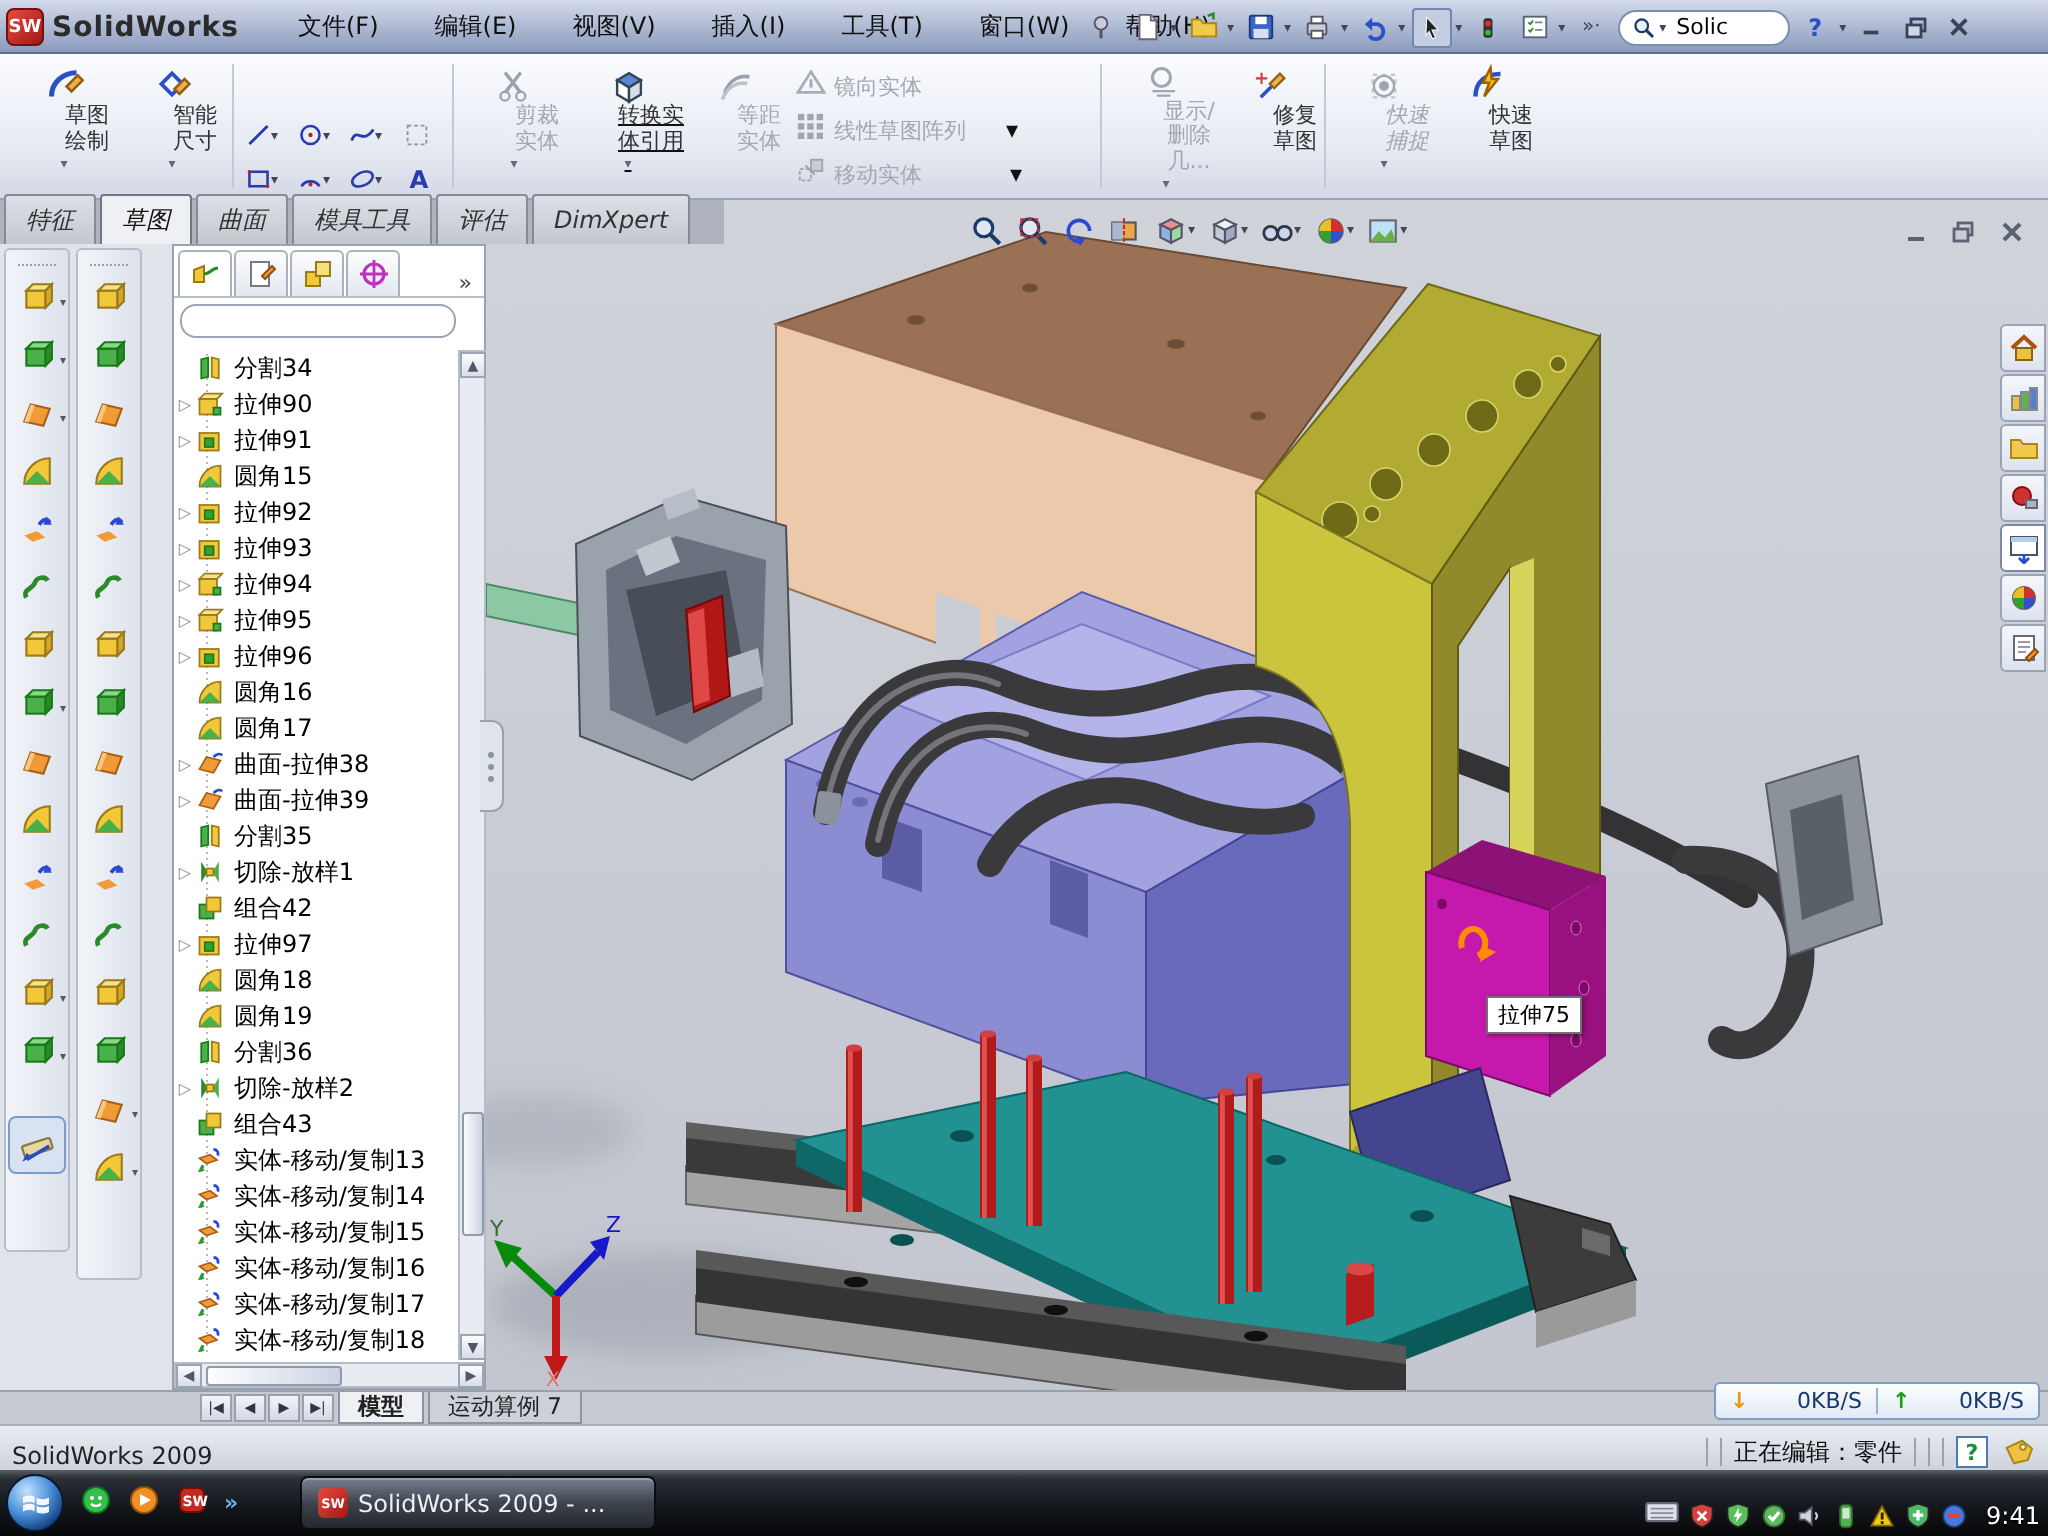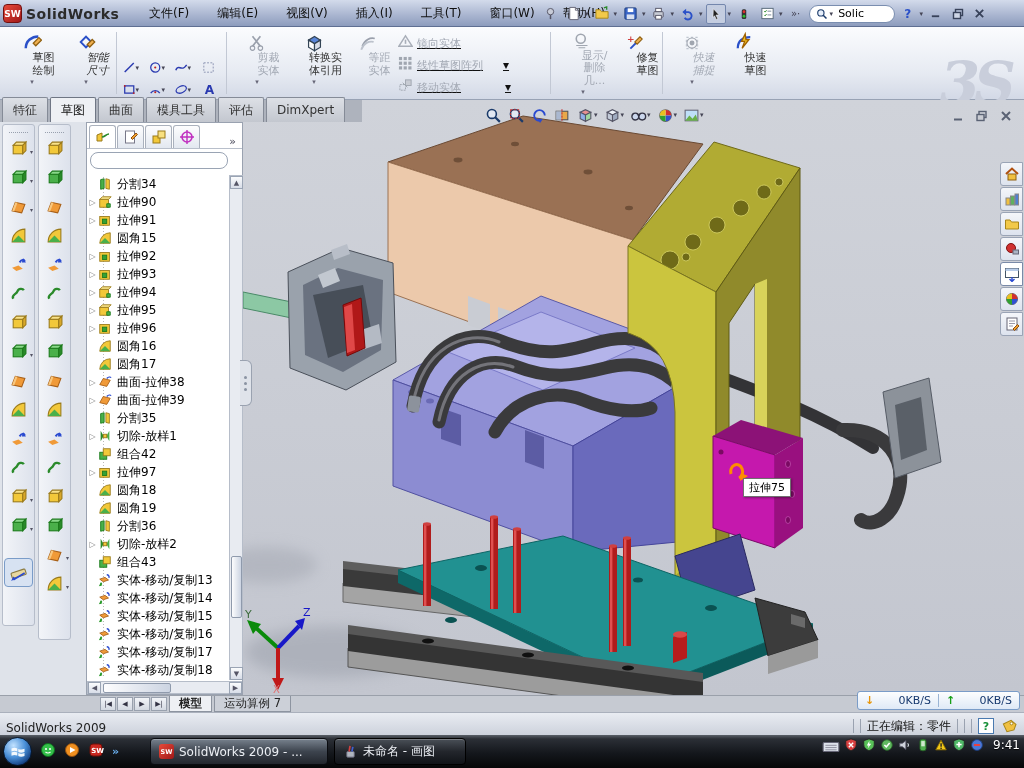--- a/index.html
+++ b/index.html
@@ -30,29 +30,29 @@
   
   #ribbon{left:0;top:27px;width:1024px;height:73px;
     background:linear-gradient(#fbfcfe,#e6eaf2 65%,#d3d9e6);border-bottom:1px solid #98a2b4;}
   .rsep{position:absolute;top:5px;width:1px;height:62px;background:#c2c8d4;}
   .rbtn{position:absolute;top:3px;width:52px;height:66px;display:flex;flex-direction:column;align-items:center;}
   .rbtn .ric{height:22px;display:flex;align-items:flex-end;justify-content:center;}
   .rbtn .rlb{font-size:11px;line-height:12.5px;text-align:center;color:#333;white-space:pre-line;margin-left:23px;}
   .rbtn.dis .rlb{color:#a3a9b4;}
   .rbtn .rdd{font-size:7px;color:#667;margin-top:1px;}
   .gridcell{position:absolute;width:17px;height:17px;display:flex;align-items:center;justify-content:center;}
-  .trio-row{position:absolute;display:flex;align-items:center;gap:4px;height:20px;text-decoration:underline;}
+  .trio-row{position:absolute;display:flex;align-items:center;gap:4px;height:20px;}
   .trio-row .rlb{font-size:11px;color:#a3a9b4;}
   #watermark{right:14px;top:22px;font-family:"DejaVu Serif","Liberation Serif",serif;
     font-style:italic;font-weight:bold;font-size:58px;color:#c9cedb;letter-spacing:-6px;}
 
   
   #tabsbar{left:0;top:100px;width:362px;height:22px;background:#aeb3bd;z-index:5;display:flex;align-items:flex-end;padding-left:2px;}
   .ctab{height:20px;margin-right:2px;padding:12px 10px;display:flex;align-items:center;font-size:12px;color:#333;
-    background:linear-gradient(#dde0e6,#c3c7cf);border:1px solid #858b97;border-bottom:none;border-radius:2px 2px 0 0;}
+    background:linear-gradient(#dde0e6,#c3c7cf);border:1px solid #858b97;border-bottom:none;border-radius:2px 2px 0 0;font-style:italic;}
   .ctab.active{background:#eef0f4;height:22px;color:#111;border-color:#6f7684;}
 
   
   #leftpanel{left:0;top:122px;width:243px;height:573px;background:#dfe3ea;}
   .vstrip{position:absolute;width:33px;background:linear-gradient(90deg,#f2f4f8,#dde2ec);
     border:1px solid #b6bdca;border-radius:3px;}
   .grip{height:6px;border-bottom:1px dotted #98a0ae;margin:2px 6px 1px 6px;}
   .tbtn{width:29px;height:29px;margin:0 auto;display:flex;align-items:center;justify-content:center;position:relative;}
   .tbtn .tdd{position:absolute;right:0px;bottom:8px;font-size:6px;color:#556;}
   .tbtn.pressed{background:#d7e2f2;border:1px solid #7a9cc8;border-radius:4px;}
@@ -85,21 +85,21 @@
   
   #viewport{left:243px;top:100px;width:781px;height:595px;background:linear-gradient(#d0d3da,#c3c6cf);overflow:hidden;}
   #hud{position:absolute;left:242px;top:3px;height:24px;display:flex;align-items:center;gap:6px;z-index:4;}
   .hudi{display:flex;align-items:center;gap:1px;}
   #docbtns{position:absolute;left:706px;top:8px;display:flex;gap:7px;z-index:4;}
   #docbtns span{width:17px;height:15px;display:flex;align-items:center;justify-content:center;}
   #taskpane{position:absolute;left:757px;top:62px;width:24px;z-index:4;display:flex;flex-direction:column;gap:1px;}
   .tpbtn{width:23px;height:24px;background:linear-gradient(#f4f6fa,#dde3ee);border:1px solid #9aa4b6;
     border-radius:3px 0 0 3px;display:flex;align-items:center;justify-content:center;}
   .tpbtn.active{background:#fff;border-color:#7a8aa8;}
-  #tooltip75{position:absolute;left:500px;top:378px;background:#fff;border:1px solid #707070;
+  #tooltip75{position:absolute;left:500px;top:398px;background:#fff;border:1px solid #707070;
     padding:1px 5px;font-size:11px;color:#000;box-shadow:1px 1px 2px rgba(0,0,0,.35);z-index:4;}
 
   
   #modeltabs{left:0;top:695px;width:1024px;height:17px;background:#c6cad2;border-top:1px solid #9aa0aa;display:flex;align-items:center;}
   #navbtns{display:flex;gap:1px;margin-left:100px;}
   #navbtns span{width:16px;height:14px;font-size:7px;display:flex;align-items:center;justify-content:center;
     background:linear-gradient(#f2f4f8,#d4d9e2);border:1px solid #99a1ae;color:#334;}
   .mtab{height:16px;padding:0 9px;display:flex;align-items:center;font-size:11.5px;color:#222;
     background:#ccd0d8;border:1px solid #8d94a0;border-top:none;margin-left:2px;}
   .mtab.active{background:#eef0f4;font-weight:bold;}
@@ -128,21 +128,21 @@
     background:radial-gradient(circle at 35% 28%,#c2e2ff,#4a90d8 45%,#143f80 78%,#0a2450);
     border:1px solid #06182e;display:flex;align-items:center;justify-content:center;}
   #quicklaunch{left:40px;top:739px;display:flex;align-items:center;gap:8px;height:25px;}
   #ql-more{color:#6ab0f0;font-size:11px;font-weight:bold;}
   .taskbtn{position:absolute;top:738px;height:27px;border-radius:4px;display:flex;align-items:center;gap:5px;
     padding:0 8px;color:#eceff4;font-size:12px;border:1px solid #000;
     background:linear-gradient(#4a5058,#23262c 50%,#101318);box-shadow:inset 0 1px 0 rgba(255,255,255,.25);}
   .taskbtn.active{background:linear-gradient(#78828e,#3d444e 50%,#23272e);border-color:#0a0c10;}
   .tcube{width:15px;height:15px;border-radius:3px;background:linear-gradient(135deg,#e84a3a,#a01818);
     color:#fff;font-size:6.5px;font-weight:bold;display:flex;align-items:center;justify-content:center;flex:none;}
-  #tray{right:4px;top:738px;display:flex;align-items:flex-start;gap:4px;height:27px;position:absolute;}
+  #tray{right:4px;top:738px;display:flex;align-items:flex-end;gap:4px;height:27px;position:absolute;}
   #clock{color:#fff;font-size:12px;margin-left:5px;text-shadow:0 1px 1px #000;}
 </style>
 </head>
 <body>
 
 <div class="screen">
 
   <div id="titlebar" class="abs">
     <div id="logo" class="abs">
       <span class="cube">SW</span>
@@ -256,21 +256,21 @@
     <div class="rbtn" style="left:6px;">
       <span class="ric">
           <svg width="20" height="20" viewBox="0 0 16 16">
             <path d="M3 13 C3 7 8 3.5 13 3.5" fill="none" stroke="#2a50c8" stroke-width="2"></path>
             <path d="M9 9 L13.5 4.5 L15.5 6.5 L11 11 Z" fill="#f0b050" stroke="#906010"></path>
           </svg>
         </span>
       <span class="rlb">草图绘制</span>
         <span class="rdd">▾</span>
     </div>
-    <div class="rbtn" style="left:60px;font-style:italic;">
+    <div class="rbtn" style="left:60px;">
       <span class="ric">
           <svg width="20" height="20" viewBox="0 0 16 16">
             <rect x="5" y="5" width="6" height="6" transform="rotate(45 8 8)" fill="none" stroke="#2a50c8" stroke-width="1.5"></rect>
             <path d="M9 10 L13 6 L15 8 L11 12 Z" fill="#f0b050" stroke="#906010"></path>
           </svg>
         </span>
       <span class="rlb">智能尺寸</span>
         <span class="rdd">▾</span>
     </div>
     <div class="rsep" style="left:116px;"></div>
@@ -355,21 +355,21 @@
       <span class="ric">
           <svg width="18" height="18" viewBox="0 0 16 16">
             <path d="M4 2 L11 11 M11 2 L4 11" stroke="#9aa0ac" stroke-width="1.5"></path>
             <circle cx="4" cy="12.5" r="2" fill="none" stroke="#9aa0ac"></circle>
             <circle cx="11" cy="12.5" r="2" fill="none" stroke="#9aa0ac"></circle>
           </svg>
         </span>
       <span class="rlb">剪裁实体</span>
         <span class="rdd">▾</span>
     </div>
-    <div class="rbtn" style="left:286px;width:56px;">
+    <div class="rbtn" style="left:286px;width:56px;text-decoration:underline;">
       <span class="ric">
           <svg width="19" height="19" viewBox="0 0 16 16">
             <path d="M3 6 L8 3 L13 6 L8 9 Z" fill="#5a86d8" stroke="#345"></path>
             <path d="M3 6 L8 9 L8 15 L3 12 Z" fill="#fff" stroke="#345"></path>
             <path d="M13 6 L8 9 L8 15 L13 12 Z" fill="#d8dde8" stroke="#345"></path>
           </svg>
         </span>
       <span class="rlb">转换实体引用</span>
         <span class="rdd">▾</span>
     </div>
@@ -450,21 +450,20 @@
     </div>
     <div class="rbtn" style="left:718px;width:52px;">
       <span class="ric">
           <svg width="20" height="20" viewBox="0 0 16 16">
             <path d="M3 13 C3 7 7 4 13 4" fill="none" stroke="#2a50c8" stroke-width="1.8"></path>
             <path d="M9 1.5 L6 7.5 H8.5 L6.5 13 L12 6 H9.5 Z" fill="#f0c020" stroke="#a06000"></path>
           </svg>
         </span>
       <span class="rlb">快速草图</span>
     </div>
-    <div id="watermark" class="abs">3S</div>
   </div>
 
   <div id="tabsbar" class="abs">
       <div class="ctab">特征</div>
       <div class="ctab active">草图</div>
       <div class="ctab">曲面</div>
       <div class="ctab">模具工具</div>
       <div class="ctab">评估</div>
       <div class="ctab">DimXpert</div>
     </div>
@@ -1414,28 +1413,20 @@
         </svg></span>
       <span><svg width="16" height="16" viewBox="0 0 16 16">
           <rect x="2" y="2" width="12" height="12" rx="3" fill="#c82820" stroke="#701008"></rect>
           <text x="3.2" y="11" font-size="7" fill="#fff" font-weight="bold">SW</text>
         </svg></span>
       <span id="ql-more">»</span>
     </div>
   <div class="taskbtn active" style="left:150px;width:178px;">
     <span class="tcube">SW</span>
     <span>SolidWorks 2009 - ...</span>
-  </div>
-  <div class="taskbtn" style="left:334px;width:132px;">
-    <svg width="15" height="15" viewBox="0 0 16 16">
-        <rect x="4" y="8" width="8" height="6" rx="1" fill="#b0b6c0" stroke="#667"></rect>
-        <line x1="6.5" y1="8" x2="7.5" y2="2" stroke="#d04040" stroke-width="1.8"></line>
-        <line x1="9.5" y1="8" x2="10.5" y2="3" stroke="#4060d0" stroke-width="1.8"></line>
-      </svg>
-    <span>未命名 - 画图</span>
   </div>
   <div id="tray">
       <span style="display: flex;">
         <svg width="18" height="18" viewBox="0 0 16 16">
           <rect x="1" y="4" width="14" height="8" rx="1" fill="#dde2ea" stroke="#667"></rect>
           <path d="M3 6.5 H13 M3 8.5 H13 M3 10.5 H13" stroke="#889" stroke-width=".8"></path>
         </svg>
       </span>
       <span style="display: flex;">
         <svg width="14" height="14" viewBox="0 0 16 16">

